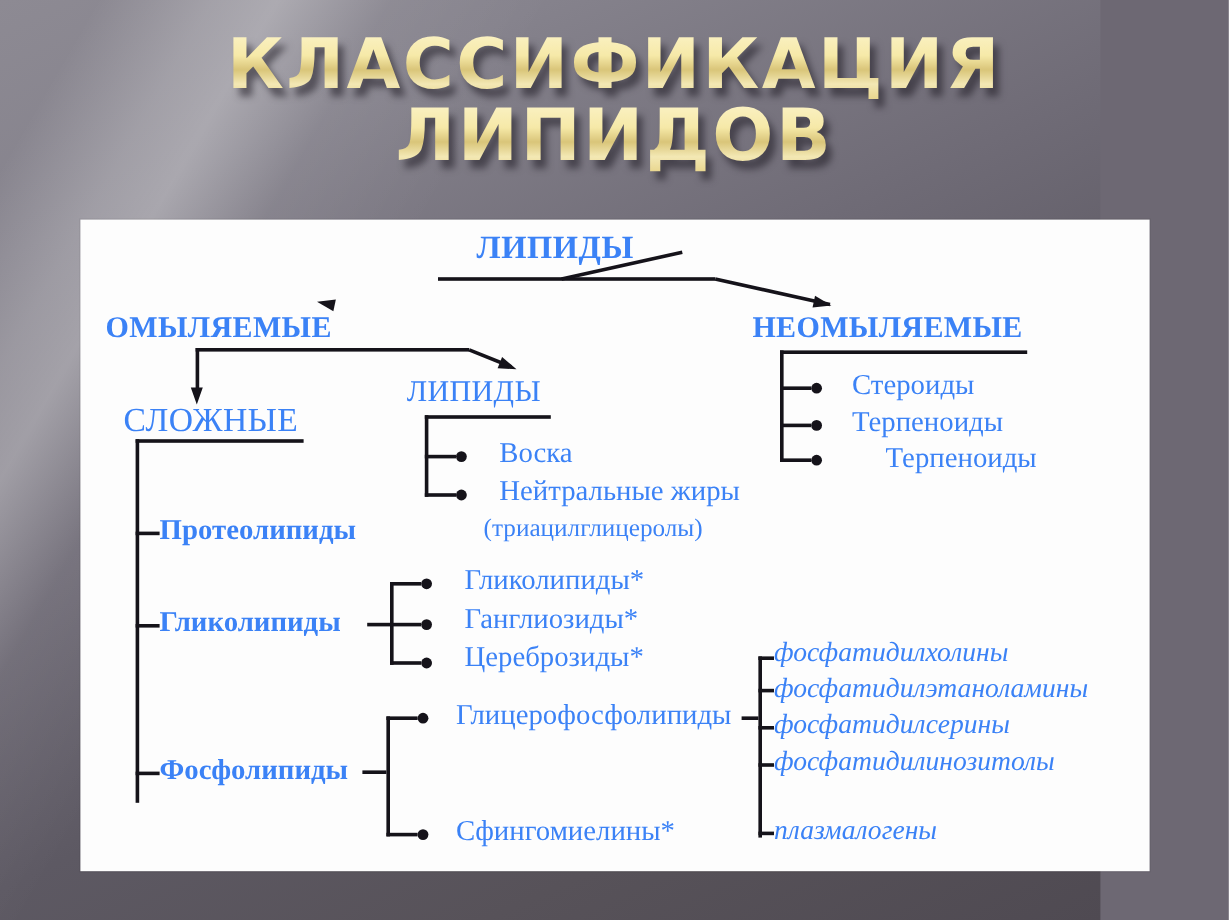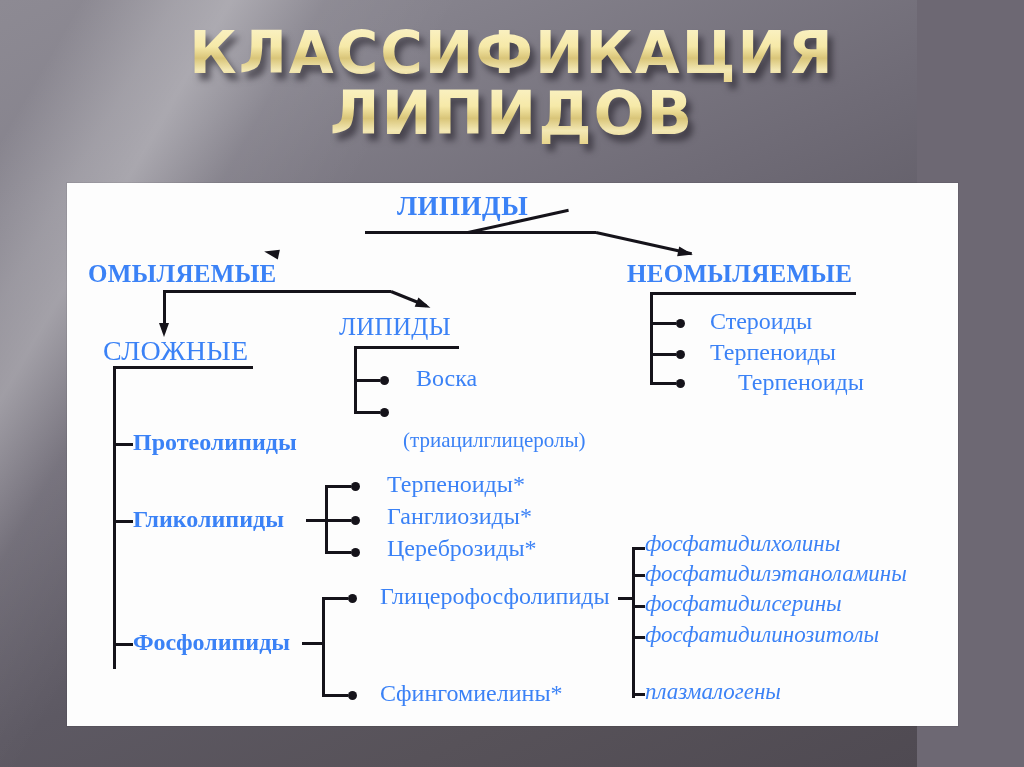--- a/index.html
+++ b/index.html
@@ -101,21 +101,21 @@
     <div class="nd b" style="left:66px;top:323px;font-size:24px;">Гликолипиды</div>
 
     <div class="ln vline" style="left:258px;top:302px;height:69px;"></div>
     <div class="ln hline" style="left:239px;top:336px;width:19px;"></div>
     <div class="ln hline" style="left:258px;top:302px;width:26px;"></div>
     <div class="ln hline" style="left:258px;top:336px;width:26px;"></div>
     <div class="ln hline" style="left:258px;top:368px;width:26px;"></div>
     <div class="dot" style="left:284px;top:299px;"></div>
     <div class="dot" style="left:284px;top:333px;"></div>
     <div class="dot" style="left:284px;top:365px;"></div>
-    <div class="nd" style="left:320px;top:288px;font-size:24px;">Терпеноиды*</div>
+    <div class="nd" style="left:320px;top:288px;font-size:24px;">Гликолипиды*</div>
     <div class="nd" style="left:320px;top:320px;font-size:24px;">Ганглиозиды*</div>
     <div class="nd" style="left:320px;top:352px;font-size:24px;">Цереброзиды*</div>
 
     <div class="ln hline" style="left:46px;top:460px;width:20px;"></div>
     <div class="nd b" style="left:66px;top:446px;font-size:24px;text-align:right;">Фосфолипиды</div>
 
     <div class="ln hline" style="left:235px;top:459px;width:20px;"></div>
     <div class="ln vline" style="left:255px;top:414px;height:100px;"></div>
     <div class="ln hline" style="left:255px;top:414px;width:26px;"></div>
     <div class="ln hline" style="left:255px;top:511px;width:26px;"></div>
@@ -139,20 +139,21 @@
     <div class="nd it" style="left:578px;top:496px;font-size:23px;">плазмалогены</div>
 
     <div class="nd" style="left:272px;top:130px;font-size:25px;letter-spacing:.3px;">ЛИПИДЫ</div>
     <div class="ln hline" style="left:287px;top:163px;width:105px;"></div>
     <div class="ln vline" style="left:287px;top:163px;height:68px;"></div>
     <div class="ln hline" style="left:287px;top:196px;width:26px;"></div>
     <div class="ln hline" style="left:287px;top:228px;width:26px;"></div>
     <div class="dot" style="left:313px;top:193px;"></div>
     <div class="dot" style="left:313px;top:225px;"></div>
     <div class="nd" style="left:349px;top:182px;font-size:24px;">Воска</div>
+    <div class="nd" style="left:349px;top:214px;font-size:24px;">Нейтральные жиры</div>
     <div class="nd" style="left:336px;top:245px;font-size:21px;">(триацилглицеролы)</div>
 
     <div class="nd b" style="left:560px;top:77px;font-size:25px;letter-spacing:.3px;">НЕОМЫЛЯЕМЫЕ</div>
     <div class="ln hline" style="left:583px;top:109px;width:206px;"></div>
     <div class="ln vline" style="left:583px;top:109px;height:93px;"></div>
     <div class="ln hline" style="left:583px;top:139px;width:26px;"></div>
     <div class="ln hline" style="left:583px;top:170px;width:26px;"></div>
     <div class="ln hline" style="left:583px;top:199px;width:26px;"></div>
     <div class="dot" style="left:609px;top:136px;"></div>
     <div class="dot" style="left:609px;top:167px;"></div>

